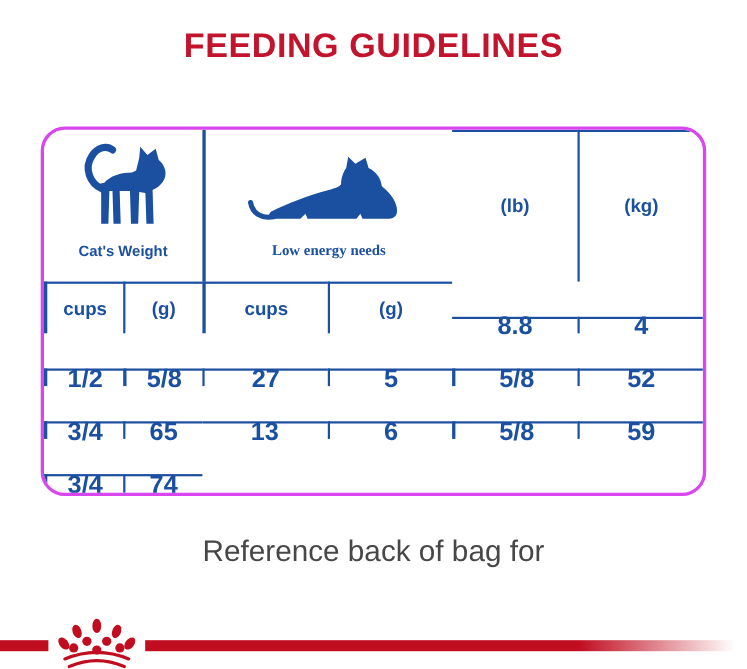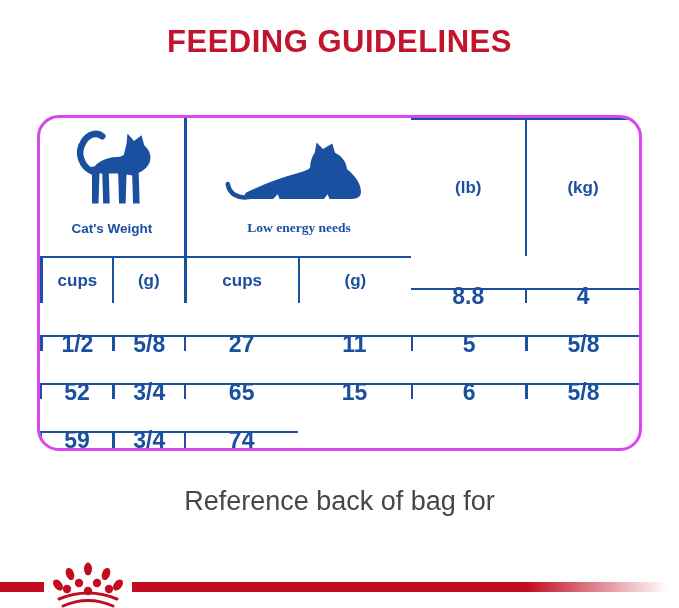--- a/index.html
+++ b/index.html
@@ -122,28 +122,27 @@
   <div class="scell c3">(g)</div>
   <div class="scell c4">cups</div>
   <div class="scell c5">(g)</div>
 
   <div class="dcell c0">8.8</div>
   <div class="dcell c1">4</div>
   <div class="dcell c2">1/2</div>
   <div class="dcell c4">5/8</div>
   <div class="dcell c5">27</div>
 
-  <div class="dcell c0">11</div>
   <div class="dcell c1">5</div>
   <div class="dcell c2">5/8</div>
   <div class="dcell c3">52</div>
   <div class="dcell c4">3/4</div>
   <div class="dcell c5">65</div>
 
-  <div class="dcell c0">15</div>
+  <div class="dcell c0">13</div>
   <div class="dcell c1">6</div>
   <div class="dcell c2">5/8</div>
   <div class="dcell c3">59</div>
   <div class="dcell c4">3/4</div>
   <div class="dcell c5">74</div>
 
 </div>
 
 <div class="footnote">
   <div>Reference back of bag for</div>

